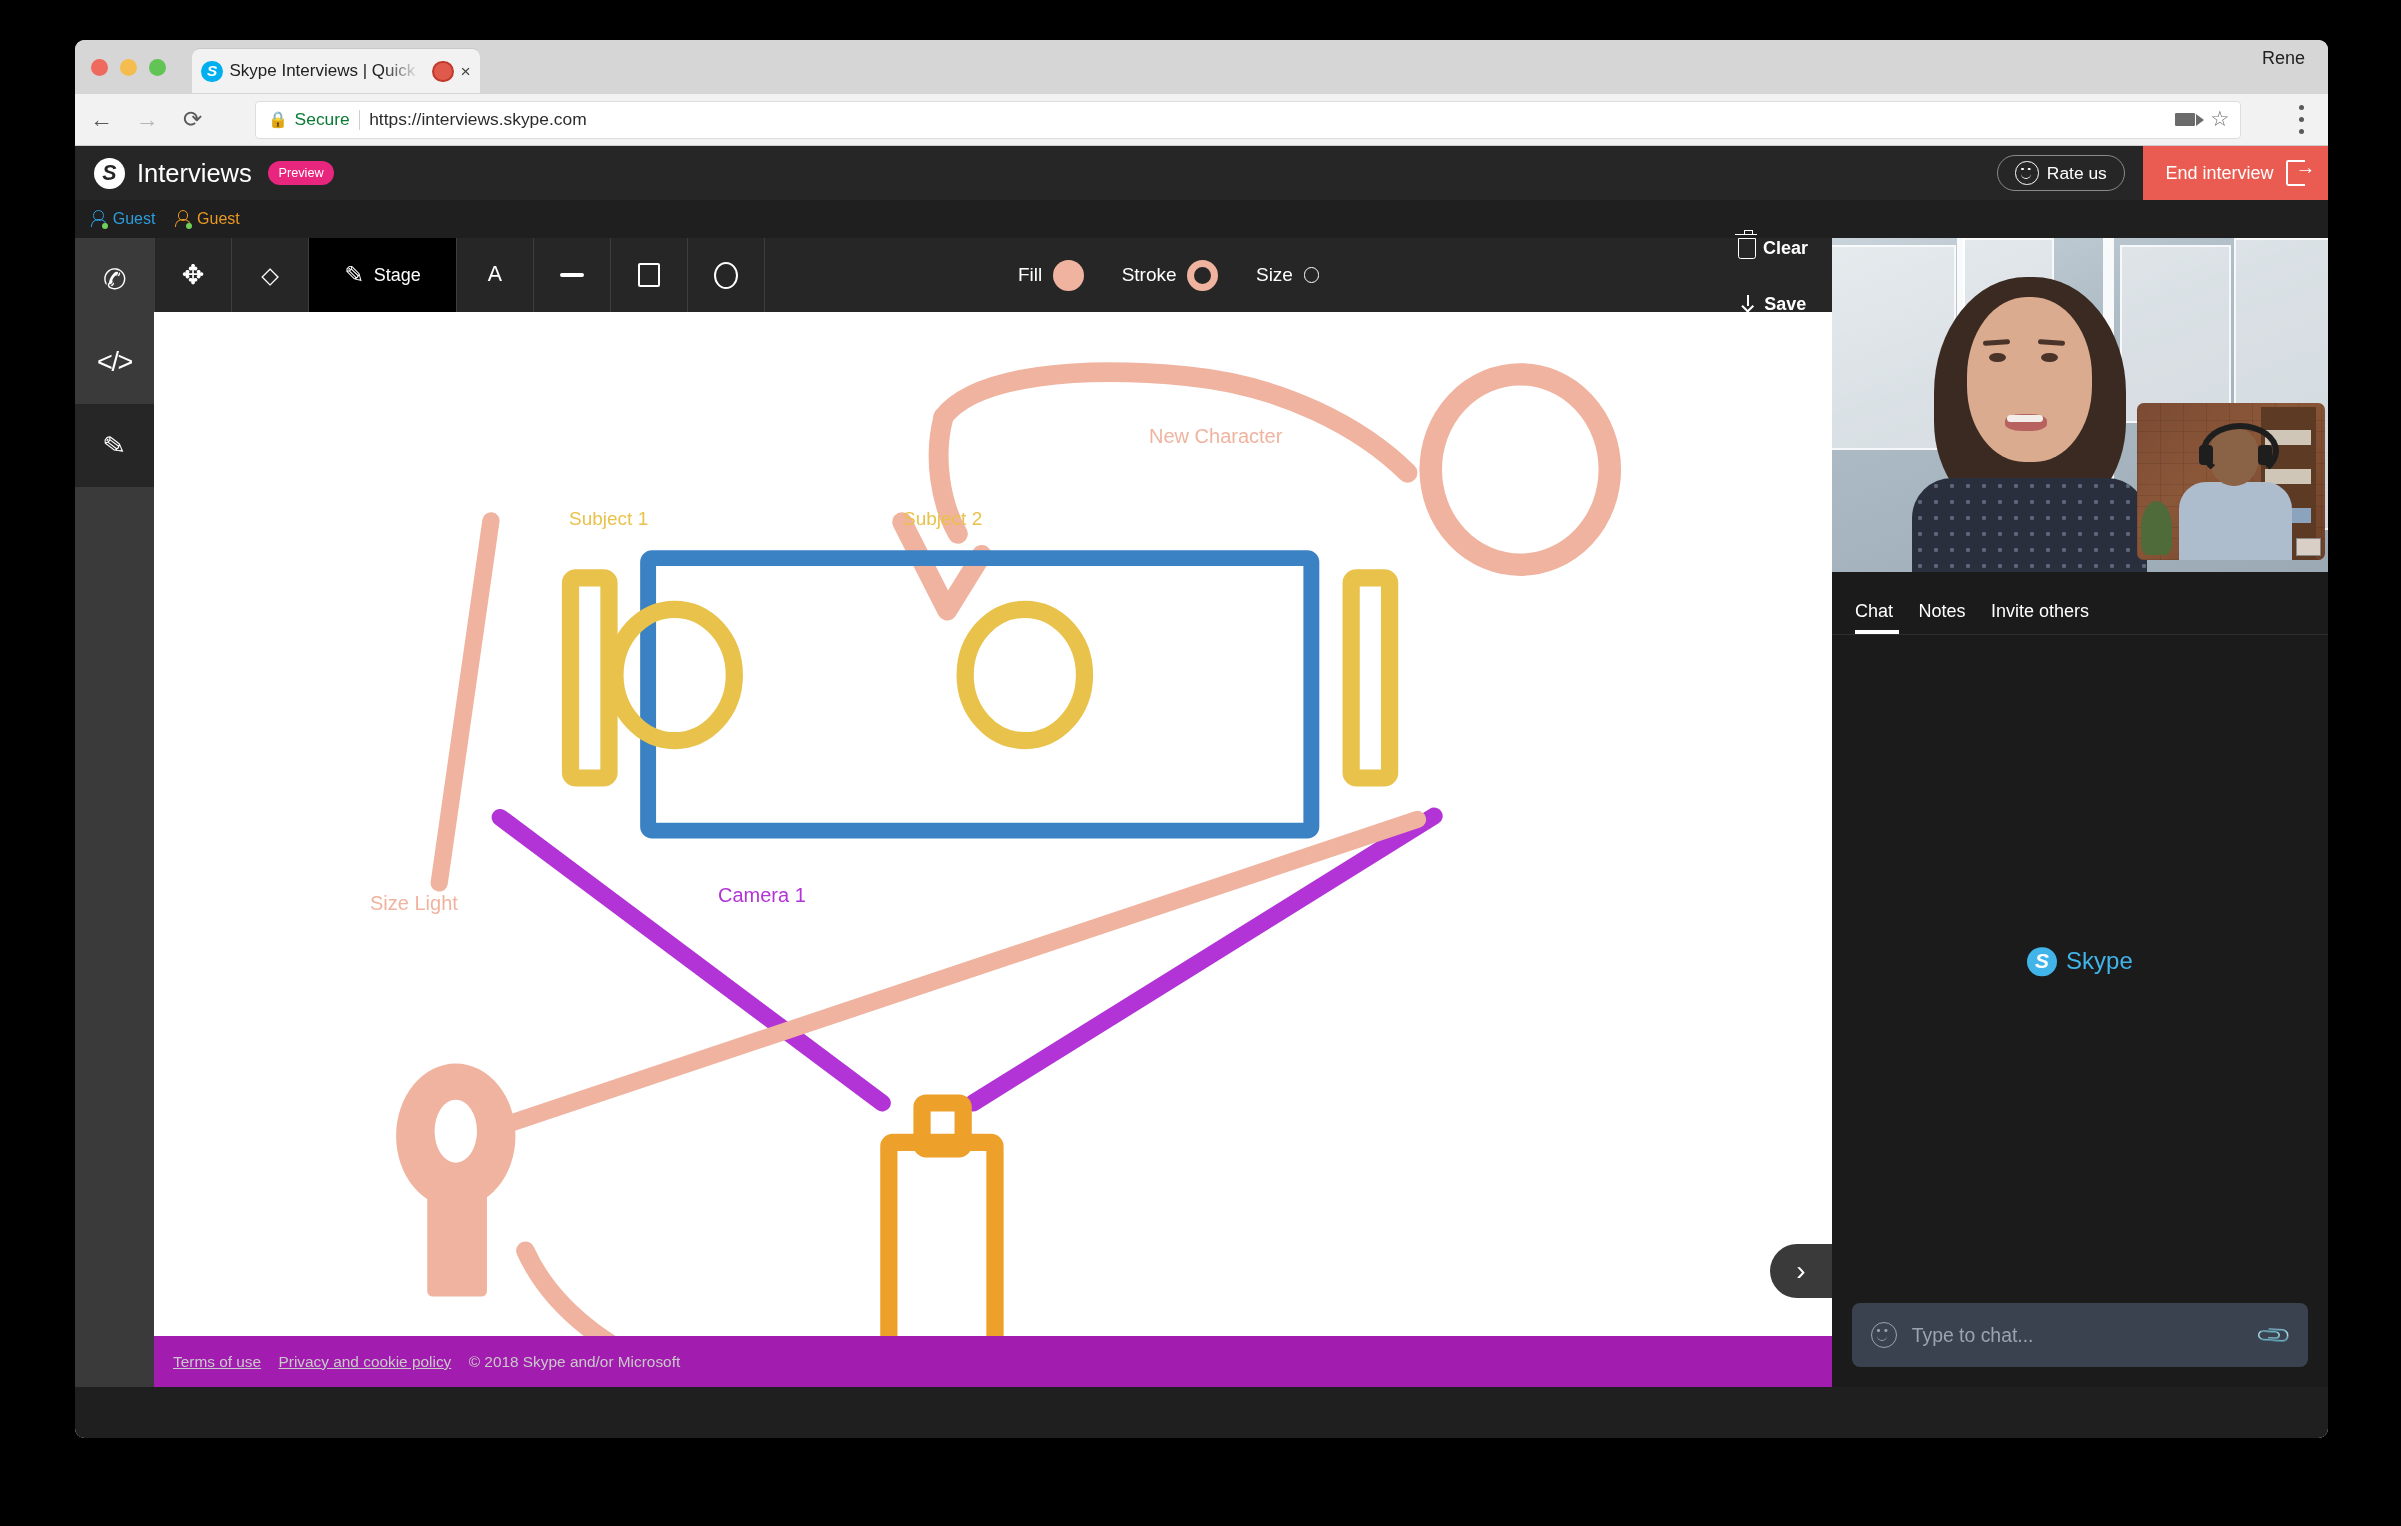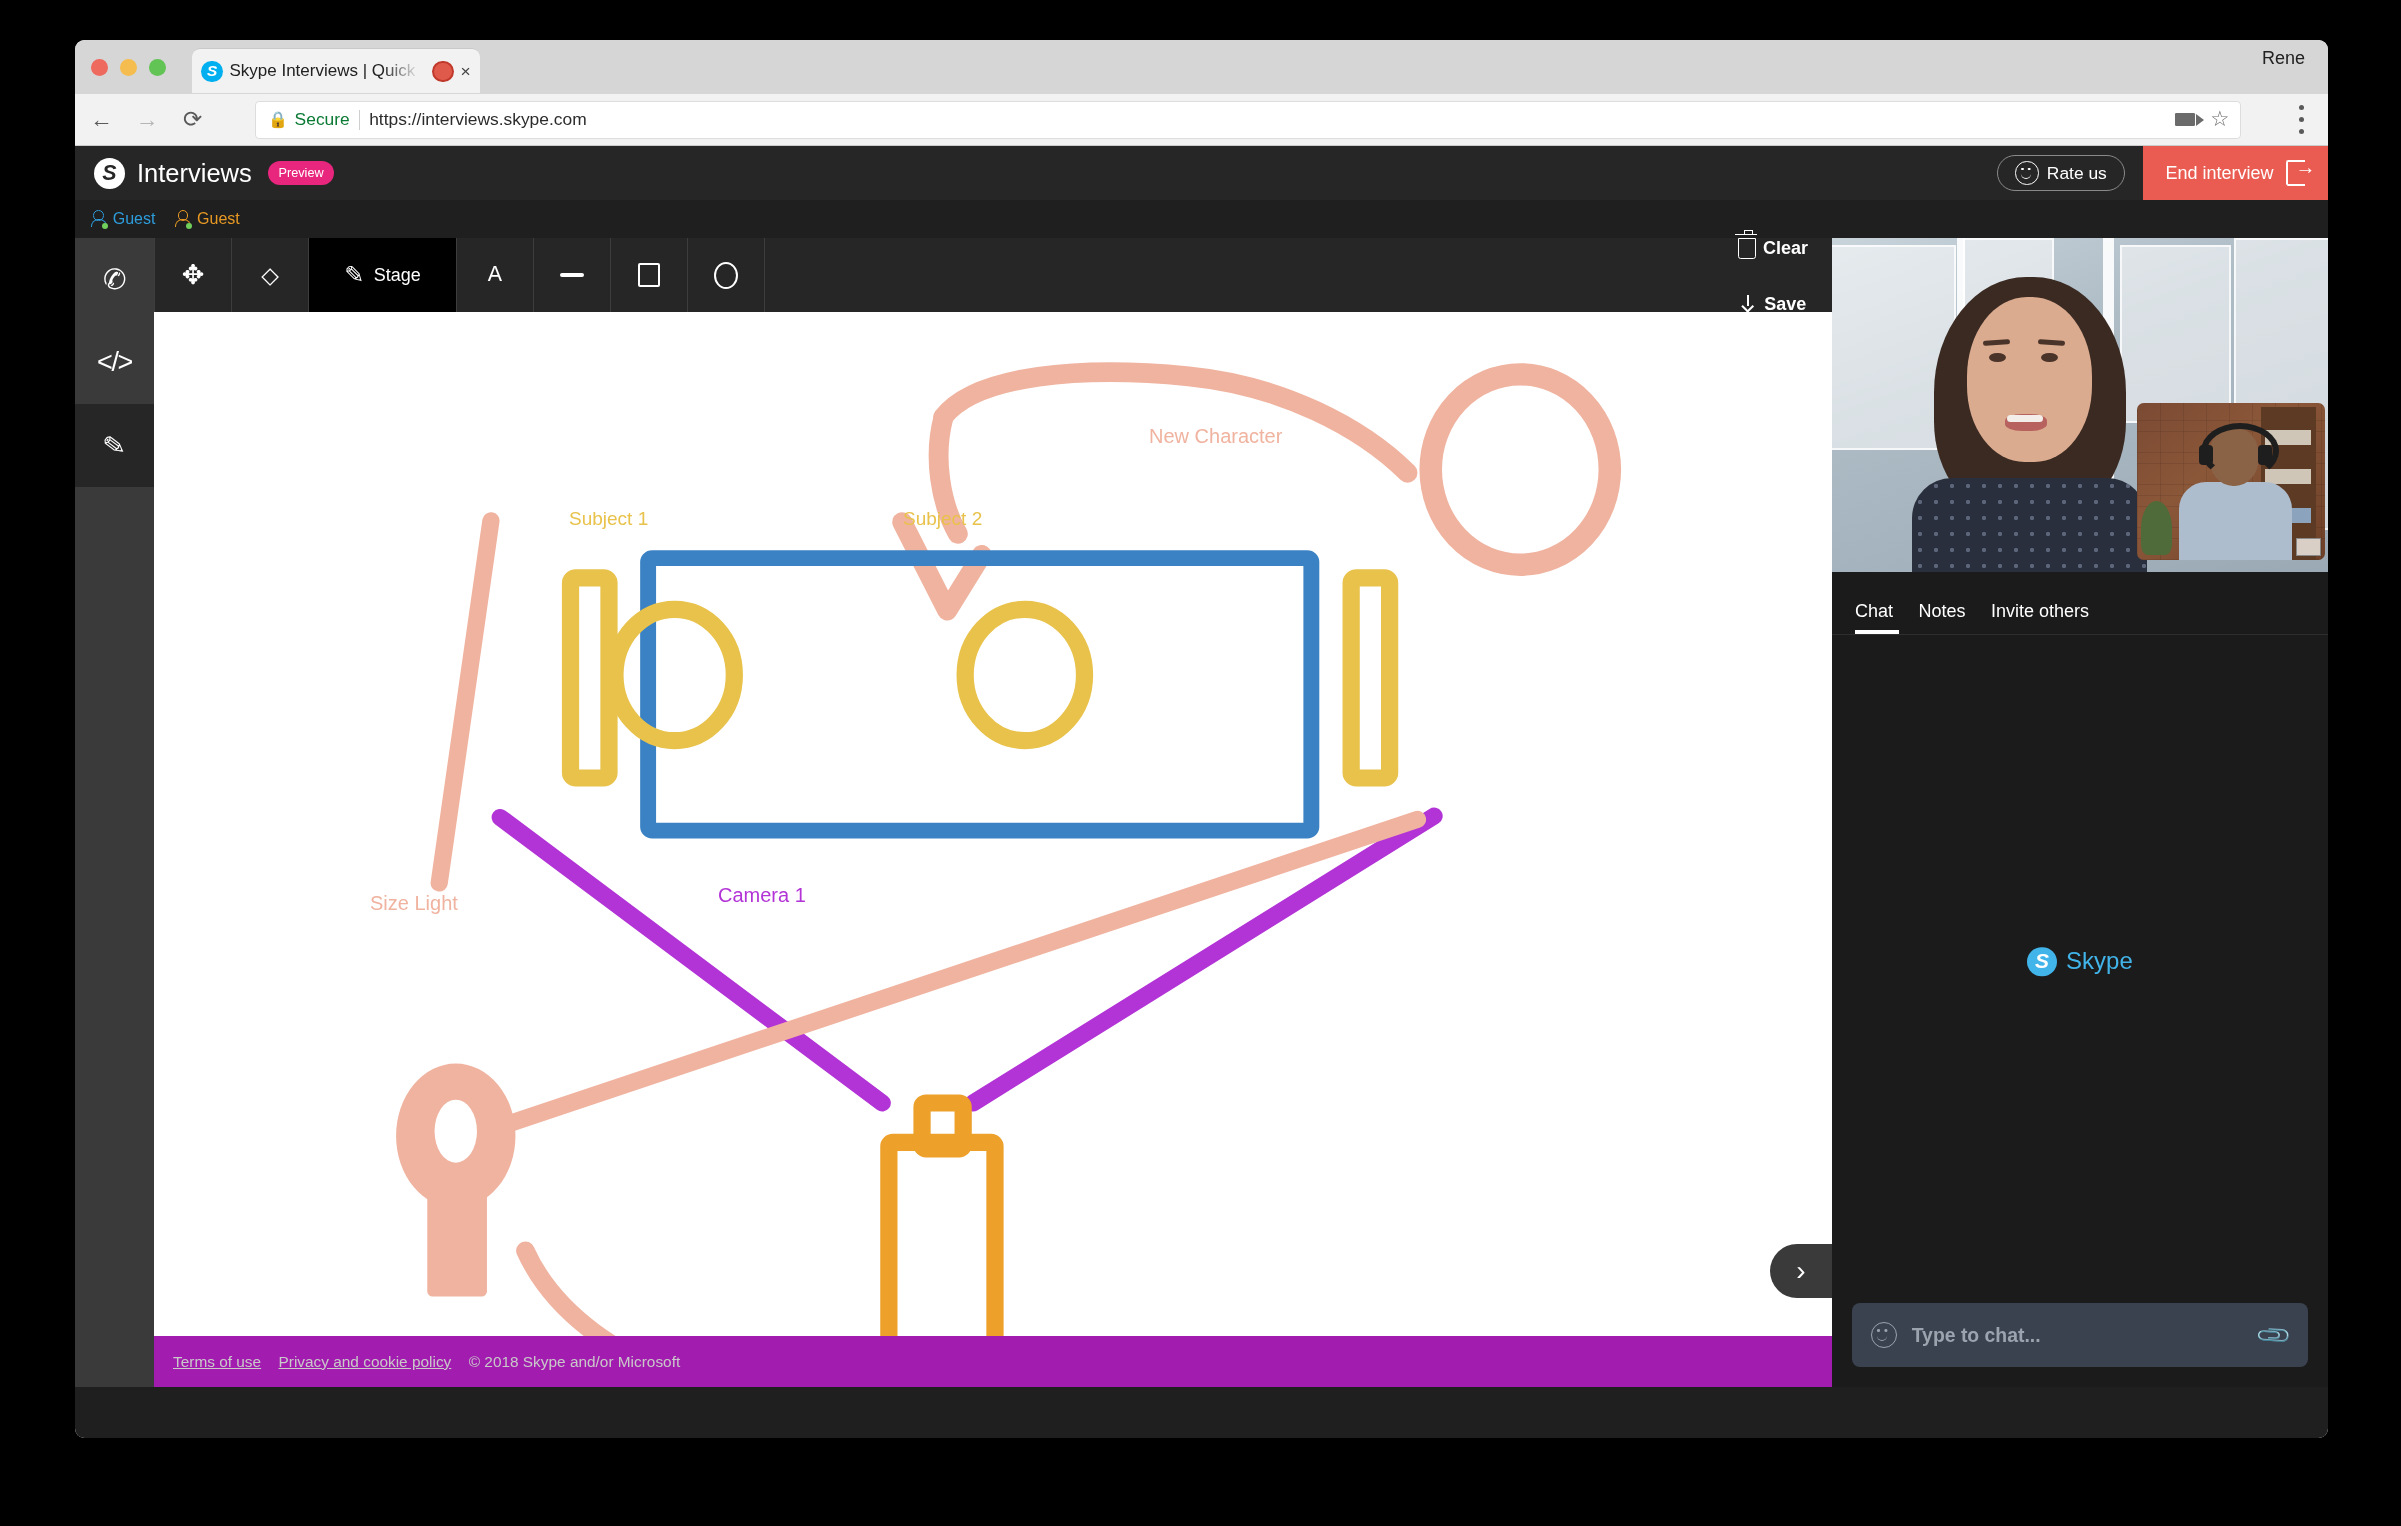--- a/index.html
+++ b/index.html
@@ -267,21 +267,21 @@
   .water-text { color:#41b4ea; font-size: 24px; }
 
   .chat-input-wrap { padding: 14.7px 20px 20px 20px; background:#1b1b1b; }
   .chat-input {
     height: 64px; background:#3a4250; border-radius: 8px;
     display:flex; align-items:center; padding: 0 19px; gap: 14.7px;
   }
   .smiley-gray { width: 24px; height: 24px; border-radius: 50%; border: 1.7px solid #9aa3ae; position:relative; flex:0 0 auto;}
   .smiley-gray::before{content:"";position:absolute;left:5.4px;top:6px;width:2.7px;height:2.7px;border-radius:50%;background:#9aa3ae;box-shadow:7.4px 0 0 #9aa3ae;}
   .smiley-gray::after{content:"";position:absolute;left:5.4px;top:12px;width:10px;height:5.4px;border-bottom:1.7px solid #9aa3ae;border-radius:0 0 6.7px 6.7px;}
-  .chat-ph { flex:1 1 auto; color:#9aa3ae; font-size: 19.4px; font-weight: bold; }
+  .chat-ph { flex:1 1 auto; color:#9aa3ae; font-size: 19.4px; }
   .clip { color:#9aa3ae; font-size: 23px; transform: rotate(-45deg);}
 </style>
 </head>
 <body>
 
 <div id="root">
 
   <div class="browser">
 
     <div class="tabstrip">
@@ -392,20 +392,28 @@
             <div class="tool">
               <span class="line-glyph"></span>
             </div>
             <div class="tool">
               <span class="rect-glyph"></span>
             </div>
             <div class="tool">
               <span class="circle-glyph"></span>
             </div>
 
+            <div class="style-group">
+              <span>Fill</span>
+              <span class="swatch-fill"></span>
+              <span class="gap-l">Stroke</span>
+              <span class="swatch-stroke"></span>
+              <span class="gap-l">Size</span>
+              <span class="swatch-size"></span>
+            </div>
 
             <div class="actions">
               <div class="action">
                 <span class="trash"></span>
                 <span>Clear</span>
               </div>
               <div class="action">
                 <span class="dl">
                     <i class="dl-base"></i>
                   </span>

